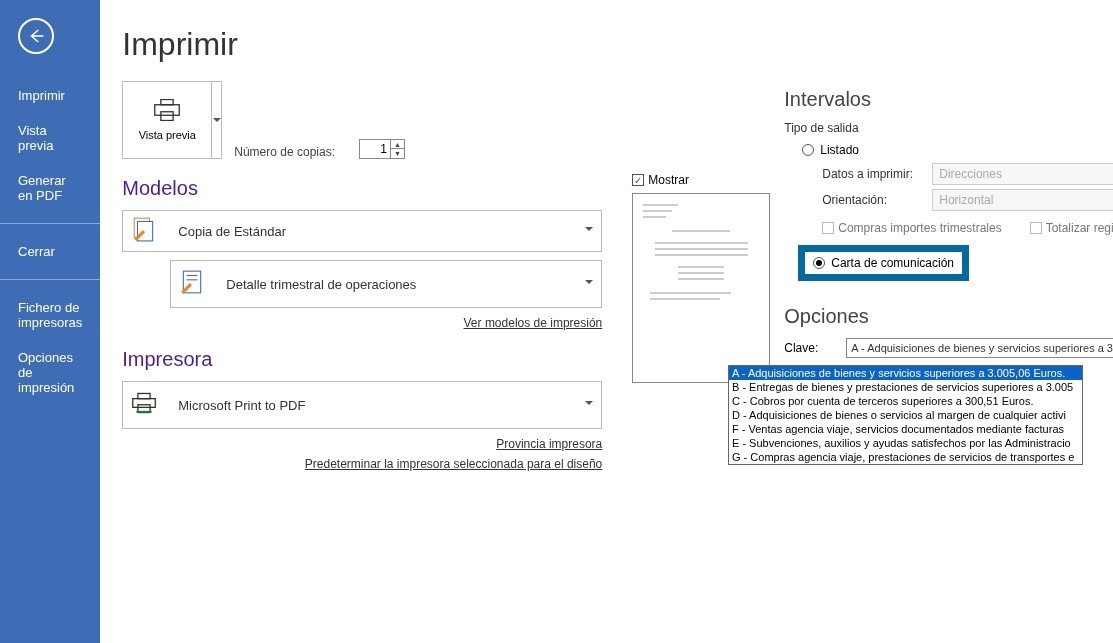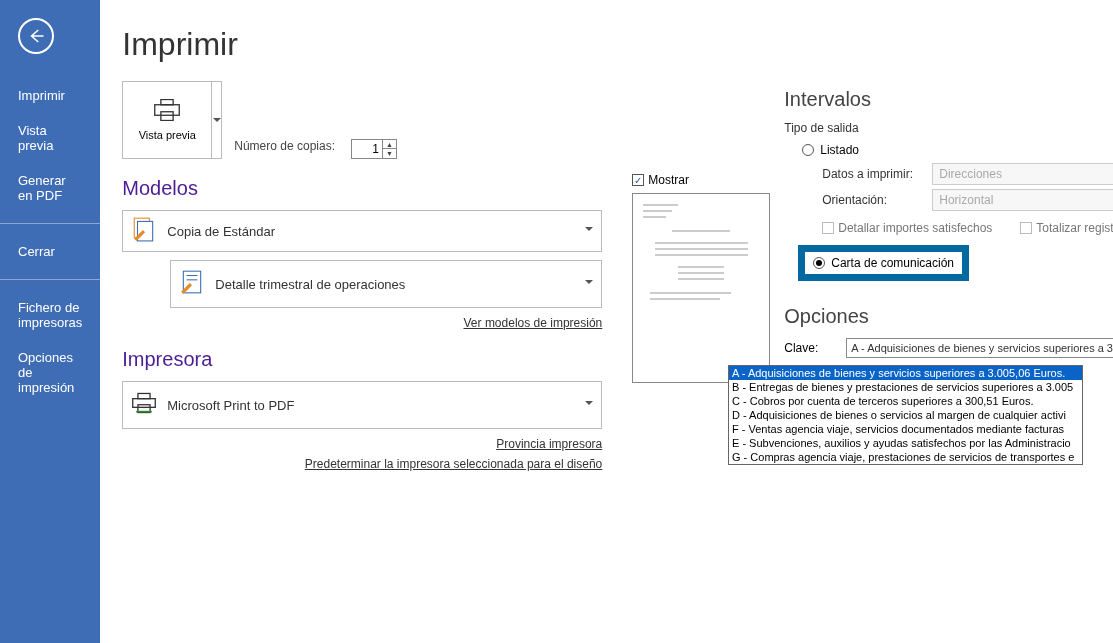--- a/index.html
+++ b/index.html
@@ -13,27 +13,27 @@
   .col-left { width: 480px; }
   .col-right { flex:1; position:relative;}
   h1.page-title { font-size: 32px; font-weight: 300; color:#333; margin-bottom: 18px;}
   .section-title { font-size: 20px; font-weight: 400; color:#4c1d95; margin: 18px 0 10px 0;}
   .vp-row { display:flex; align-items:flex-end; gap:12px; margin-bottom:4px;}
   .vp-box { width:90px; height:78px; border:1px solid #bbb; display:flex; flex-direction:column; align-items:center; justify-content:center; gap:6px; cursor:pointer;}
   .vp-box .icon svg{width:28px;height:22px;}
   .vp-box span {font-size:11px;}
   .vp-dd { width:10px; height:78px; border:1px solid #bbb; border-left:none; display:flex; align-items:center; justify-content:center; cursor:pointer;}
   .vp-dd::after{content:""; border:4px solid transparent; border-top-color:#555; margin-top:4px;}
-  .copies { display:flex; align-items:flex-start; gap:16px; font-size:12px; color:#444;}
+  .copies { display:flex; align-items:flex-end; gap:24px; font-size:12px; color:#444;}
   .spinner { display:flex; align-items:center; border:1px solid #888; height:20px;}
   .spinner input{ width:30px; border:none; text-align:right; font-size:12px; padding-right:3px; outline:none;}
   .spinner .arrows{ display:flex; flex-direction:column;}
   .spinner .arrows div{width:14px;height:9px; border-left:1px solid #888; display:flex; align-items:center; justify-content:center; font-size:7px; cursor:pointer;}
   .spinner .arrows div:first-child{border-bottom:1px solid #888;}
-  .combo { height:42px; width:100%; border:1px solid #bbb; background:#fff; display:flex; align-items:center; padding:2px 8px; gap:10px; cursor:pointer; margin-bottom:8px;}
+  .combo { height:42px; width:100%; border:1px solid #bbb; background:#fff; display:flex; align-items:center; padding:2px 8px; gap:21px; cursor:pointer; margin-bottom:8px;}
   .combo.indent { width: calc(100% - 48px); margin-left:48px; height:48px;}
   .combo .icon svg{width:26px;height:26px;}
   .combo .label{flex:1; font-size:13px; color:#333;}
   .combo::after{content:""; border:4px solid transparent; border-top-color:#555;}
   .link { color:#333; font-size:12px; text-decoration:underline; display:block; text-align:right; cursor:pointer; margin-top:6px;}
   .link.center { text-align:center; margin-left:48px;}
   .right-top { display:flex; gap:14px; margin-bottom:12px;}
   .preview-col { display:flex; flex-direction:column; align-items:flex-start;}
   .chk { font-size:12px; display:flex; align-items:center; gap:4px;}
   .chk .box { width:12px;height:12px; border:1px solid #555; display:flex; align-items:center; justify-content:center; font-size:10px; color:#2b579a;}
@@ -196,21 +196,21 @@
         </div>
         <div class="field-row">
           <label>Orientación:</label>
           <div class="dd">
               <span>Horizontal</span>
             </div>
         </div>
         <div style="display:flex; gap:28px;">
           <label class="chk-inline">
             <span class="box"></span>
-              <span>Detallar importes satisfechos</span>
+              <span>Compras importes trimestrales</span>
           </label>
           <label class="chk-inline" style="margin-left:0;">
             <span class="box"></span>
               <span>Totalizar registros</span>
           </label>
         </div>
         <div class="radio-row sel" style="margin-top:10px;">
           <span class="r on"></span>
           <span>Carta de comunicación</span>
         </div>

